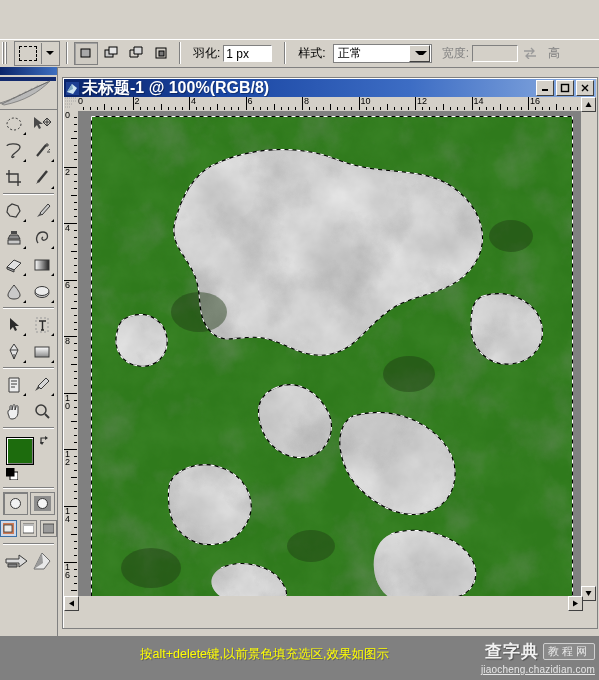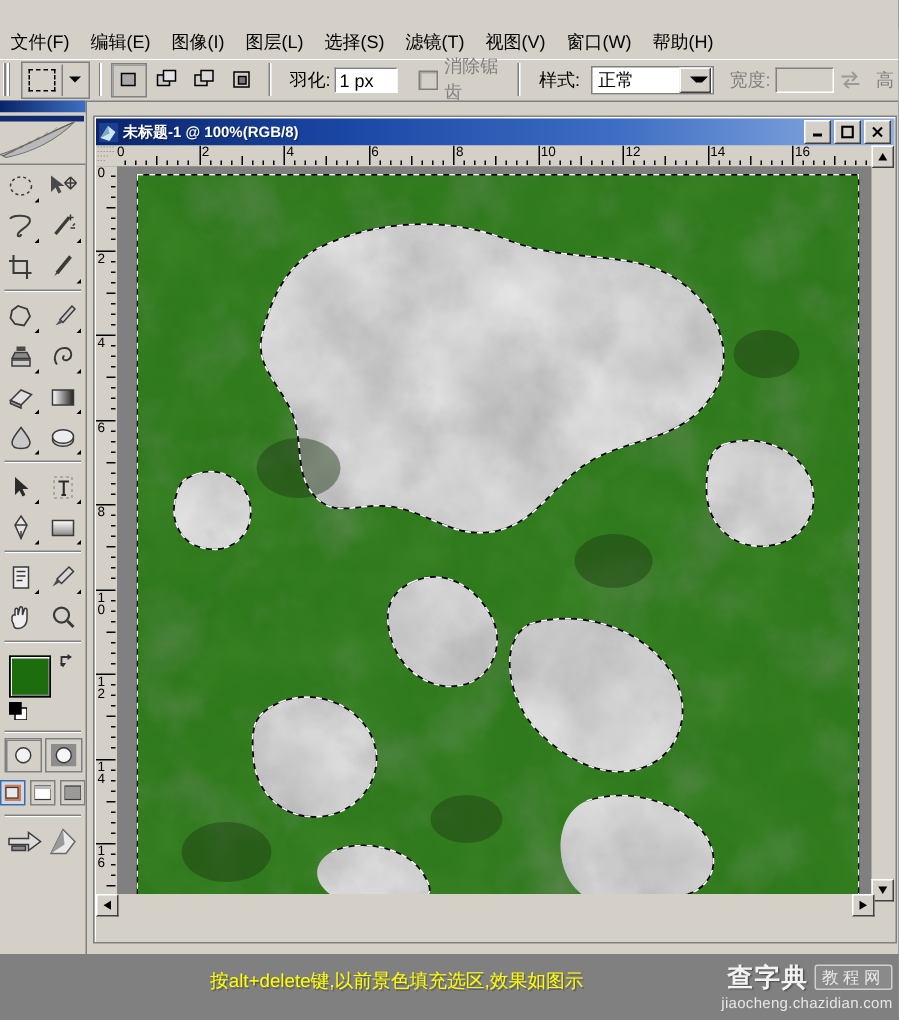--- a/index.html
+++ b/index.html
@@ -116,21 +116,21 @@
   .docwin{
     position:absolute;left:62px;top:77px;width:536px;height:552px;
     background:#d4d0c8;border:1px solid #808080;box-sizing:border-box;
     box-shadow:inset 1px 1px 0 #fff;
   }
   .doc-title{
     height:18px;margin:1px;display:flex;align-items:center;
     background:linear-gradient(to right,#0a246a 0%,#1a46a3 30%,#3d6dc4 65%,#8fb0e2 100%);
   }
   .doc-icon{width:13px;height:13px;margin:0 3px 0 2px;flex:none;}
-  .doc-title-text{color:#fff;font-size:10px;font-weight:bold;text-shadow:1px 1px 0 rgba(0,0,0,.3);}
+  .doc-title-text{color:#fff;font-size:16px;font-weight:bold;text-shadow:1px 1px 0 rgba(0,0,0,.3);}
   .doc-btns{margin-left:auto;display:flex;gap:2px;padding-right:2px;}
   .dbtn{width:16px;height:14px;background:#d4d0c8;border:1px solid #fff;
         border-right-color:#404040;border-bottom-color:#404040;
         display:flex;align-items:center;justify-content:center;font-size:9px;line-height:1;}
   
   .ruler-corner{position:absolute;left:1px;top:19px;width:14px;height:14px;background:#d4d0c8;
                 border-right:1px solid #808080;border-bottom:1px solid #808080;}
   .hruler{position:absolute;left:15px;top:19px;width:505px;height:14px;background:#d4d0c8;
           border-bottom:1px solid #808080;overflow:hidden;}
   .vruler{position:absolute;left:1px;top:33px;width:14px;height:490px;background:#d4d0c8;
@@ -157,39 +157,28 @@
   
   .caption-area{position:absolute;left:0;top:636px;width:599px;height:44px;background:#808080;}
   .caption-text{position:absolute;left:140px;top:10px;color:#ffff00;font-size:12.5px;
                 white-space:nowrap;text-shadow:1px 1px 0 rgba(0,0,0,.25);}
   .wm{position:absolute;right:4px;top:4px;display:flex;flex-direction:column;align-items:flex-end;}
   .wm-row{display:flex;align-items:center;gap:4px;}
   .wm-big{color:#f2f2f2;font-size:17px;font-weight:bold;letter-spacing:1px;
           text-shadow:1px 1px 1px rgba(0,0,0,.4);}
   .wm-box{border:1px solid #cfcfcf;border-radius:2px;padding:0 4px;color:#e8e8e8;
           font-size:11px;letter-spacing:3px;background:rgba(255,255,255,.08);}
-  .wm-url{color:#e6e6e6;font-size:10px;letter-spacing:.2px;margin-top:1px;}
+  .wm-url{color:#e6e6e6;font-size:10px;letter-spacing:.2px;margin-top:1px;text-decoration:underline;}
 </style>
 </head>
 <body>
 
 <div id="app">
 
 
-  <div class="menubar">
-    <div class="menu-item">文件(F)</div>
-    <div class="menu-item">编辑(E)</div>
-    <div class="menu-item">图像(I)</div>
-    <div class="menu-item">图层(L)</div>
-    <div class="menu-item">选择(S)</div>
-    <div class="menu-item">滤镜(T)</div>
-    <div class="menu-item">视图(V)</div>
-    <div class="menu-item">窗口(W)</div>
-    <div class="menu-item">帮助(H)</div>
-  </div>
 
   <div class="optionsbar">
     <span class="grip"></span>
 
     <div class="tool-preset">
       <div class="tp-icon">
         <span class="marquee-glyph"></span>
       </div>
       <div class="tp-arrow">
           <span class="caret-dn"></span>
@@ -222,24 +211,20 @@
           <rect x="5" y="5" width="5" height="5" fill="#777" stroke="#000"></rect>
         </svg>
       </div>
     </div>
 
     <span class="sep"></span>
 
     <span class="opt-label">羽化:</span>
     <span class="txtfield" style="width:49px;">1 px</span>
 
-    <span style="display:flex;align-items:center;margin-left:14px;">
-      <span class="chk"></span>
-      <span class="dis">消除锯齿</span>
-    </span>
 
     <span class="sep" style="margin-left:12px;"></span>
 
     <span class="opt-label">样式:</span>
     <span class="selectbox" style="width:99px;margin-left:4px;">
       <span>正常</span>
       <span class="sel-arrow">
           <span class="caret-dn"></span>
         </span>
     </span>

